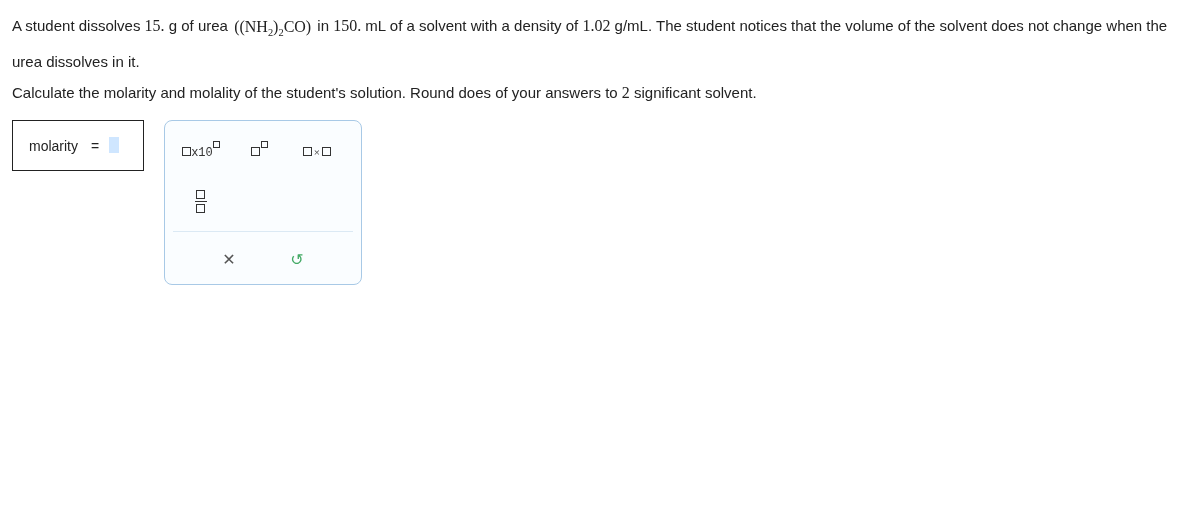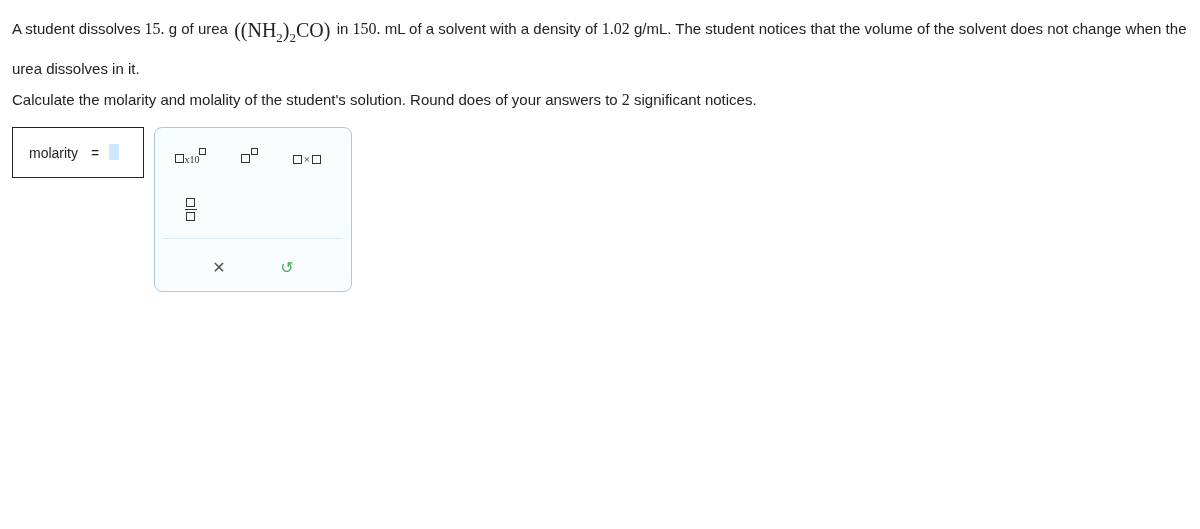--- a/index.html
+++ b/index.html
@@ -9,28 +9,28 @@
     font-family: Arial, Helvetica, sans-serif;
     font-size: 15px;
     color: #222;
     background: #fff;
     width: 1200px;
   }
   .problem-text { line-height: 2.2; margin-bottom: 6px; }
   .num { font-family: Georgia, 'Times New Roman', serif; font-size: 16px; text-align: right; }
   .formula {
     font-family: Georgia, 'Times New Roman', serif;
-    font-size: 20px;
+    font-size: 16px;
     vertical-align: middle;
     display: inline-block;
     padding: 0 2px;
   }
   .sub { font-size: 0.65em; vertical-align: sub; line-height: 0; }
   .prompt { margin-top: 6px; margin-bottom: 18px; }
-  .work-area { display: flex; gap: 10px; align-items: flex-start; }
+  .work-area { display: flex; gap: 20px; align-items: flex-start; }
   .answer-table {
     border: 1px solid #222;
     border-collapse: collapse;
   }
   .answer-table td {
     border: 1px solid #222;
     padding: 16px 24px 16px 16px;
     font-size: 14px;
   }
   .eq-label { display: inline-block; min-width: 58px; }
@@ -63,32 +63,32 @@
   .action-row { display:flex; gap:40px; justify-content:center; padding:6px 0 2px 0; }
   .action-btn {
     width:28px; height:28px;
     display:flex; align-items:center; justify-content:center;
     cursor:pointer; color:#4a6; font-size:16px;
   }
   .action-btn.close { color:#555; }
   .box { display:inline-block; width:9px; height:9px; border:1px solid #333; }
   .box.sm { width:7px; height:7px; }
   .stackv { display:inline-flex; flex-direction:column; align-items:center; gap:2px; }
-  .x10 { font-size:10px; color:#333; }
+  .x10 { font-size:12px; color:#333;font-family:Liberation Mono, monospace; }
   .frac-line { width:12px; height:1px; background:#333; }
 </style>
 </head>
 <body>
 
 <div class="problem-text">
   <span>A student dissolves </span><span class="num">15.</span><span> g of urea </span><span class="formula" id="formula-slot">((NH<span class="sub">2</span>)<span class="sub">2</span>CO)</span><span> in </span><span class="num">150.</span><span> mL of a solvent with a density of </span><span class="num">1.02</span><span> g/mL. The student notices that the volume of the solvent does not change when the urea dissolves in it.</span>
 </div>
 
 <div class="prompt">
-  <span>Calculate the molarity and molality of the student's solution. Round does of your answers to </span><span class="num">2</span><span> significant notices.</span>
+  <span>Calculate the molarity and molality of the student's solution. Round does of your answers to </span><span class="num">2</span><span> significant solvent.</span>
 </div>
 
 <div class="work-area">
 
   <table class="answer-table">
     <tbody>
         <tr>
           <td>
       <span class="eq-label">molarity</span>
       <span>=</span>

